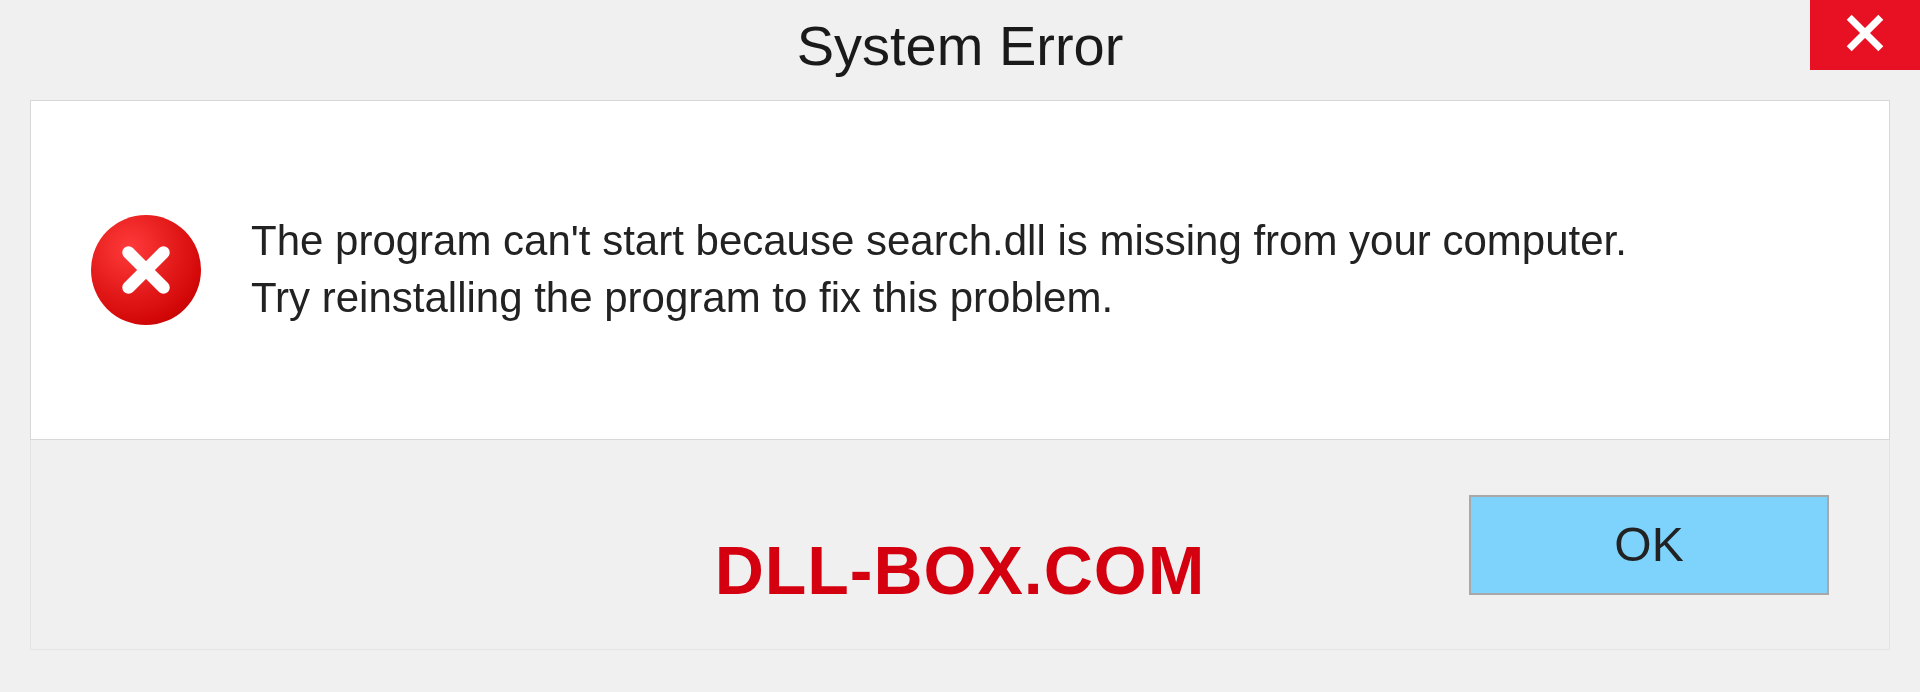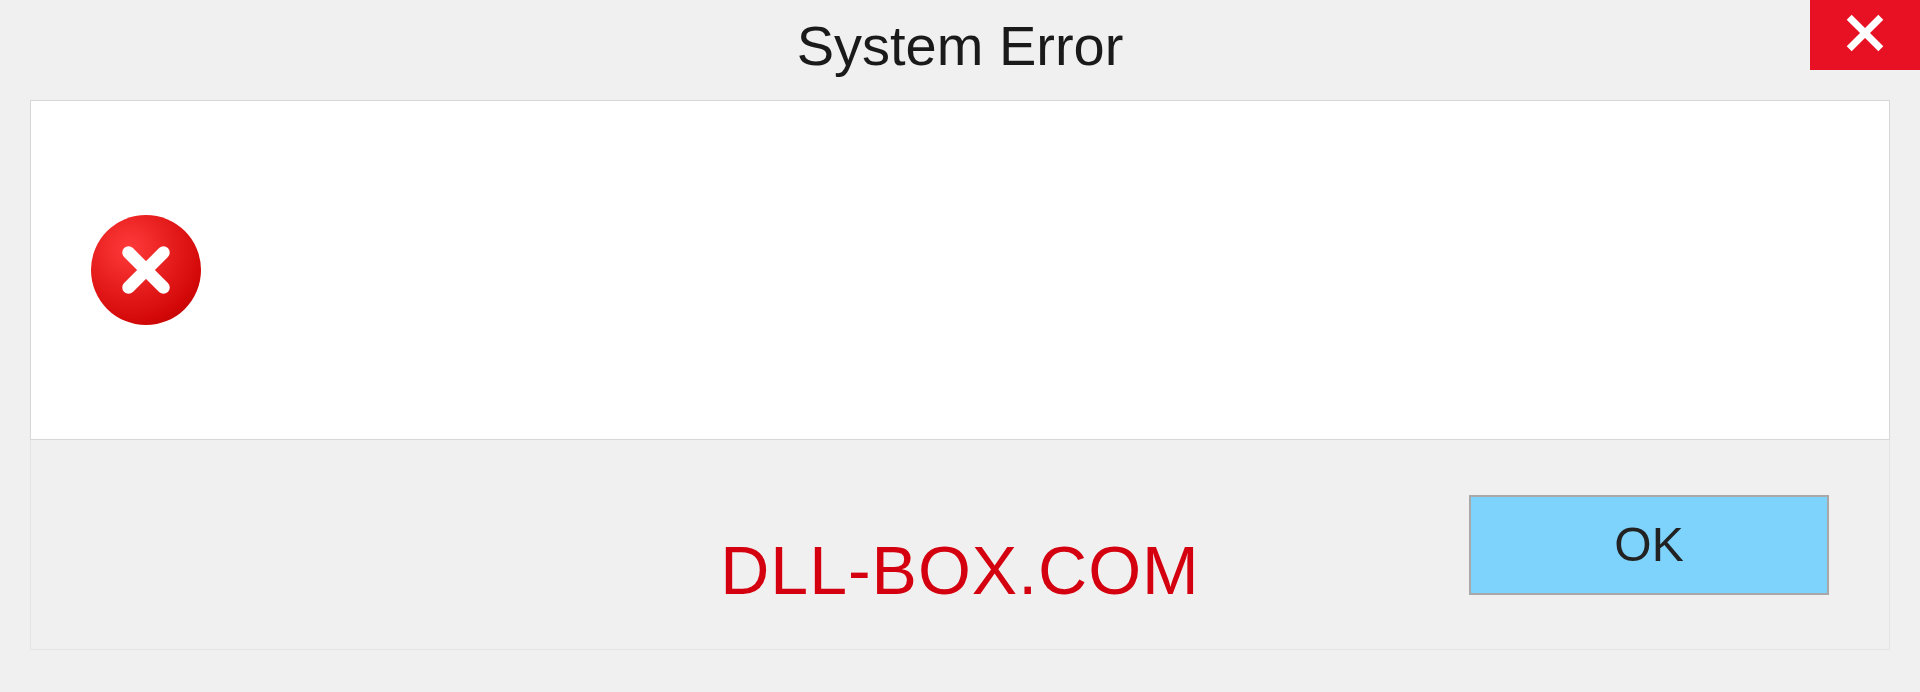--- a/index.html
+++ b/index.html
@@ -91,21 +91,21 @@
       padding: 0 60px;
       position: relative;
       background: #f0f0f0;
     }
     .watermark {
       position: absolute;
       left: 50%;
       transform: translateX(-50%);
       bottom: 40px;
       font-size: 68px;
-      font-weight: 400;
+      font-weight: 700;
       color: #d4000f;
       letter-spacing: 1px;
       font-family: Arial, sans-serif;
     }
     .ok-button {
       width: 360px;
       height: 100px;
       border: 2px solid #a8a8a8;
       background: #7dd3fc;
       font-size: 48px;
@@ -132,18 +132,22 @@
 </div>
 
 <div class="content-area">
   <div class="error-icon-wrap">
     <div class="error-icon">
       <svg viewBox="0 0 24 24">
         <path d="M5 5 L19 19 M19 5 L5 19" stroke="#ffffff" stroke-width="5" stroke-linecap="round" fill="none"></path>
       </svg>
     </div>
   </div>
+  <div class="message-block">
+    <div class="message-line">The program can't start because search.dll is missing from your computer.</div>
+    <div class="message-line">Try reinstalling the program to fix this problem.</div>
+  </div>
 </div>
 
 <div class="footer-area">
   <div class="watermark">DLL-BOX.COM</div>
   <button class="ok-button">OK</button>
 </div>
 
 </body></html>

